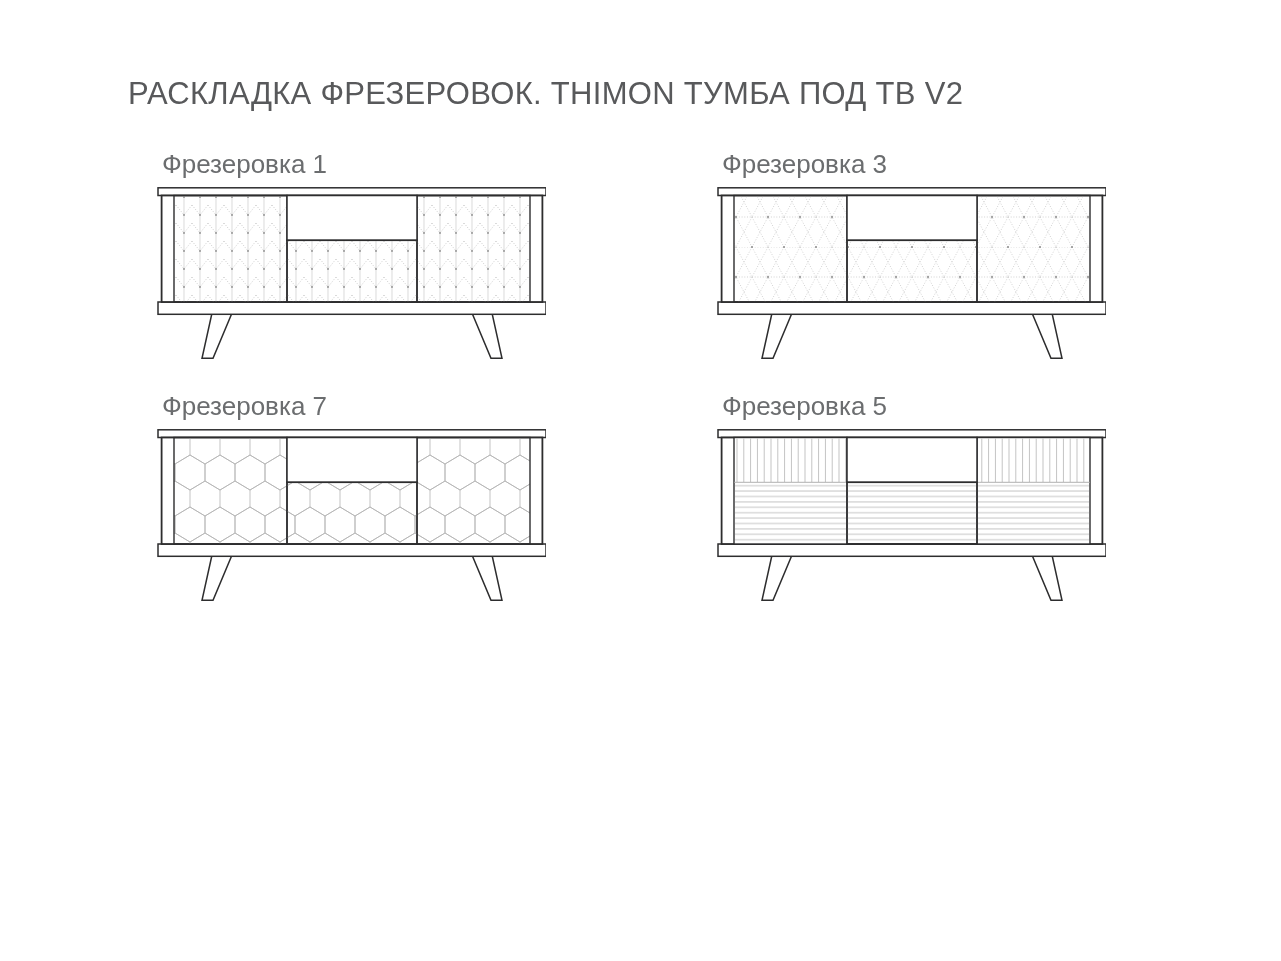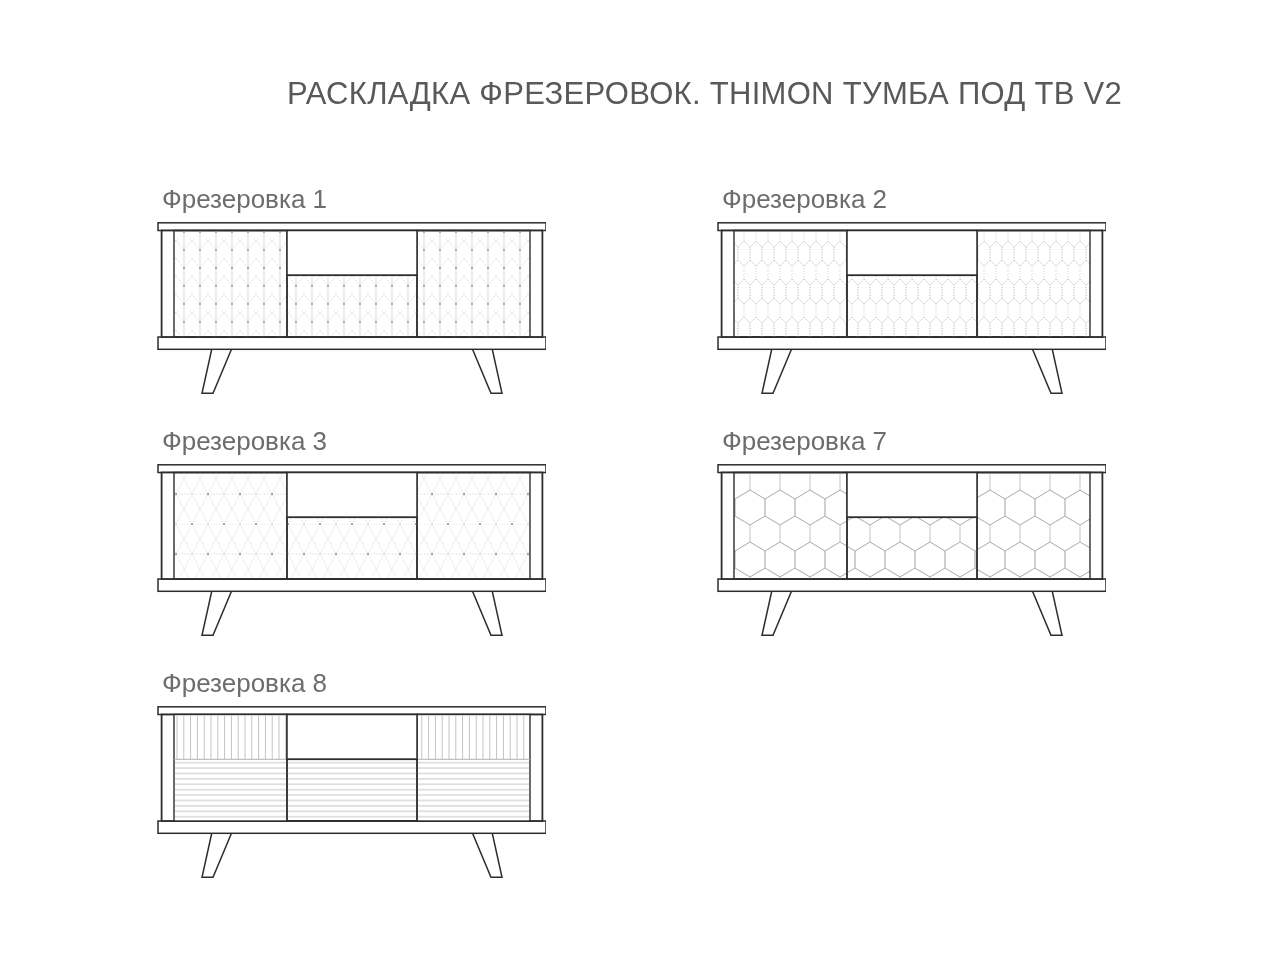--- a/index.html
+++ b/index.html
@@ -3,28 +3,28 @@
 <meta charset="utf-8">
 <style>
   html,body{margin:0;padding:0;}
   body{
     width:1281px;height:961px;background:#ffffff;overflow:hidden;
     font-family:"Liberation Sans", sans-serif;
   }
   .page-title{
     margin:76px 0 0 128px;
     font-size:31px;line-height:36px;font-weight:400;
-    color:#58595b;letter-spacing:.3px;white-space:nowrap;text-align:center;
+    color:#58595b;letter-spacing:.3px;white-space:nowrap;
   }
   .variants-grid{
     display:grid;
     grid-template-columns:389px 389px;
     column-gap:171px;
     row-gap:32px;
-    margin:72px 0 0 157px;
+    margin:37px 0 0 157px;
   }
   .variant-card{width:389px;}
   .variant-title{
     margin:0 0 7px 5px;
     font-size:26px;line-height:31px;font-weight:400;color:#6b6d6f;
   }
   .variant-card svg{display:block;}
   .pattern-defs{position:absolute;width:0;height:0;}
 </style>
 </head>
@@ -107,34 +107,20 @@
           <rect x="-2" y="115" width="388" height="12.3" fill="#fff" stroke="#2d2d2e" stroke-width="1.5"></rect>
           <rect x="-2" y="0.8" width="388" height="7.7" fill="#fff" stroke="#2d2d2e" stroke-width="1.5"></rect>
           <rect x="1.6" y="8.5" width="380.8" height="106.5" fill="#fff" stroke="#2d2d2e" stroke-width="1.8"></rect>
           <rect x="14" y="8.5" width="113" height="106.5" fill="url(#pat-chevron)" stroke="#2d2d2e" stroke-width="1.4"></rect>
           <rect x="257" y="8.5" width="113" height="106.5" fill="url(#pat-chevron)" stroke="#2d2d2e" stroke-width="1.4"></rect>
           <rect x="127" y="8.5" width="130" height="44.8" fill="#fff" stroke="#2d2d2e" stroke-width="1.5"></rect>
           <rect x="127" y="53.3" width="130" height="61.7" fill="url(#pat-chevron)" stroke="#2d2d2e" stroke-width="1.5"></rect>
         </svg>
       </div>
       <div class="variant-card">
-        <h2 class="variant-title">Фрезеровка 2</h2>
-        <svg width="389" height="172" viewBox="-3 0 389 172">
-          <path d="M52,126 L72,126 L53,171.3 L42,171.3 Z" fill="#fff" stroke="#2d2d2e" stroke-width="1.5"></path>
-          <path d="M312,126 L332,126 L342,171.3 L331,171.3 Z" fill="#fff" stroke="#2d2d2e" stroke-width="1.5"></path>
-          <rect x="-2" y="115" width="388" height="12.3" fill="#fff" stroke="#2d2d2e" stroke-width="1.5"></rect>
-          <rect x="-2" y="0.8" width="388" height="7.7" fill="#fff" stroke="#2d2d2e" stroke-width="1.5"></rect>
-          <rect x="1.6" y="8.5" width="380.8" height="106.5" fill="#fff" stroke="#2d2d2e" stroke-width="1.8"></rect>
-          <rect x="14" y="8.5" width="113" height="106.5" fill="url(#pat-hex-s)" stroke="#2d2d2e" stroke-width="1.4"></rect>
-          <rect x="257" y="8.5" width="113" height="106.5" fill="url(#pat-hex-s)" stroke="#2d2d2e" stroke-width="1.4"></rect>
-          <rect x="127" y="8.5" width="130" height="44.8" fill="#fff" stroke="#2d2d2e" stroke-width="1.5"></rect>
-          <rect x="127" y="53.3" width="130" height="61.7" fill="url(#pat-hex-s)" stroke="#2d2d2e" stroke-width="1.5"></rect>
-        </svg>
-      </div>
-      <div class="variant-card">
         <h2 class="variant-title">Фрезеровка 3</h2>
         <svg width="389" height="172" viewBox="-3 0 389 172">
           <path d="M52,126 L72,126 L53,171.3 L42,171.3 Z" fill="#fff" stroke="#2d2d2e" stroke-width="1.5"></path>
           <path d="M312,126 L332,126 L342,171.3 L331,171.3 Z" fill="#fff" stroke="#2d2d2e" stroke-width="1.5"></path>
           <rect x="-2" y="115" width="388" height="12.3" fill="#fff" stroke="#2d2d2e" stroke-width="1.5"></rect>
           <rect x="-2" y="0.8" width="388" height="7.7" fill="#fff" stroke="#2d2d2e" stroke-width="1.5"></rect>
           <rect x="1.6" y="8.5" width="380.8" height="106.5" fill="#fff" stroke="#2d2d2e" stroke-width="1.8"></rect>
           <rect x="14" y="8.5" width="113" height="106.5" fill="url(#pat-tri)" stroke="#2d2d2e" stroke-width="1.4"></rect>
           <rect x="257" y="8.5" width="113" height="106.5" fill="url(#pat-tri)" stroke="#2d2d2e" stroke-width="1.4"></rect>
           <rect x="127" y="8.5" width="130" height="44.8" fill="#fff" stroke="#2d2d2e" stroke-width="1.5"></rect>
@@ -149,21 +135,21 @@
           <rect x="-2" y="115" width="388" height="12.3" fill="#fff" stroke="#2d2d2e" stroke-width="1.5"></rect>
           <rect x="-2" y="0.8" width="388" height="7.7" fill="#fff" stroke="#2d2d2e" stroke-width="1.5"></rect>
           <rect x="1.6" y="8.5" width="380.8" height="106.5" fill="#fff" stroke="#2d2d2e" stroke-width="1.8"></rect>
           <rect x="14" y="8.5" width="113" height="106.5" fill="url(#pat-hex-b)" stroke="#2d2d2e" stroke-width="1.4"></rect>
           <rect x="257" y="8.5" width="113" height="106.5" fill="url(#pat-hex-b)" stroke="#2d2d2e" stroke-width="1.4"></rect>
           <rect x="127" y="8.5" width="130" height="44.8" fill="#fff" stroke="#2d2d2e" stroke-width="1.5"></rect>
           <rect x="127" y="53.3" width="130" height="61.7" fill="url(#pat-hex-b)" stroke="#2d2d2e" stroke-width="1.5"></rect>
         </svg>
       </div>
       <div class="variant-card">
-        <h2 class="variant-title">Фрезеровка 8</h2>
+        <h2 class="variant-title">Фрезеровка 5</h2>
         <svg width="389" height="172" viewBox="-3 0 389 172">
           <path d="M52,126 L72,126 L53,171.3 L42,171.3 Z" fill="#fff" stroke="#2d2d2e" stroke-width="1.5"></path>
           <path d="M312,126 L332,126 L342,171.3 L331,171.3 Z" fill="#fff" stroke="#2d2d2e" stroke-width="1.5"></path>
           <rect x="-2" y="115" width="388" height="12.3" fill="#fff" stroke="#2d2d2e" stroke-width="1.5"></rect>
           <rect x="-2" y="0.8" width="388" height="7.7" fill="#fff" stroke="#2d2d2e" stroke-width="1.5"></rect>
           <rect x="1.6" y="8.5" width="380.8" height="106.5" fill="#fff" stroke="#2d2d2e" stroke-width="1.8"></rect>
           <rect x="14" y="8.5" width="113" height="106.5" fill="#fff" stroke="#2d2d2e" stroke-width="1.4"></rect>
           <rect x="15" y="9.5" width="111" height="43.5" fill="url(#pat-vl)"></rect>
           <rect x="15" y="53.8" width="111" height="60.2" fill="url(#pat-hl)"></rect>
           <line x1="14" y1="53.3" x2="127" y2="53.3" stroke="#a8a8a8" stroke-width="0.9"></line>

